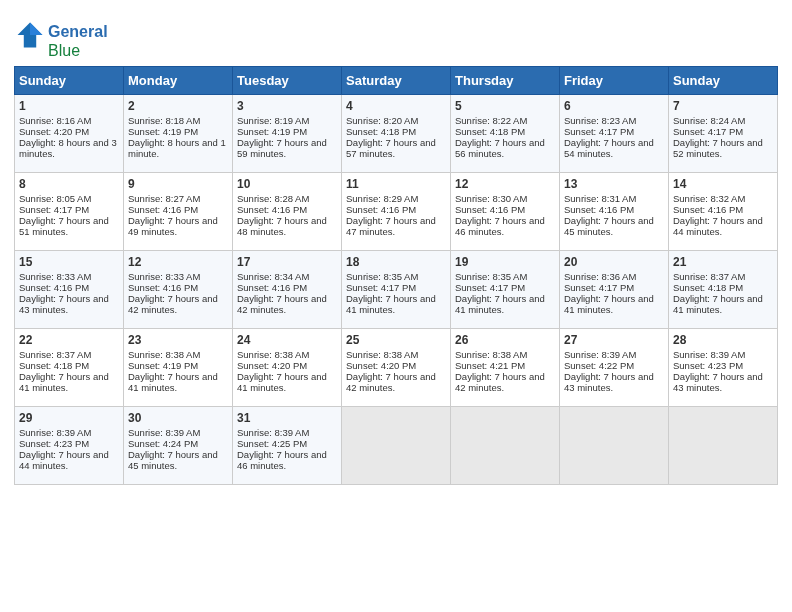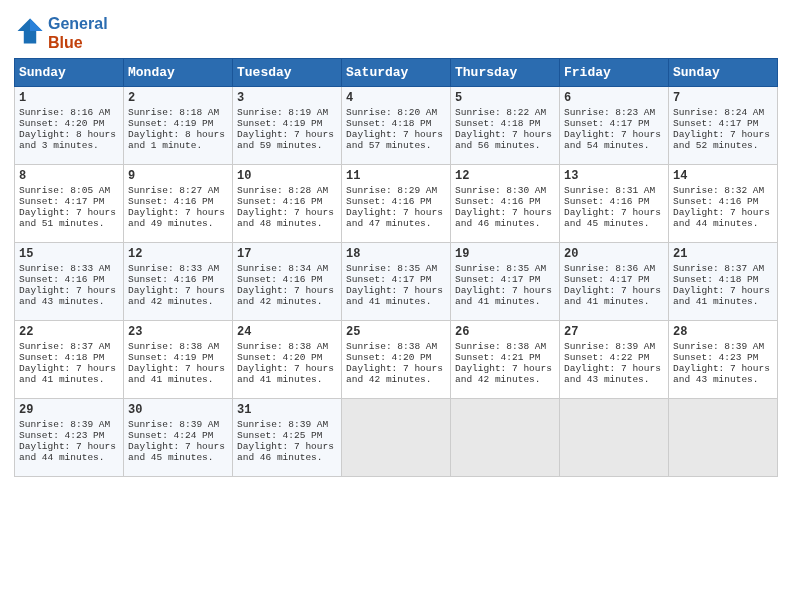--- a/index.html
+++ b/index.html
@@ -39,21 +39,20 @@
       color: #333;
     }
     .location {
       font-size: 14px;
       color: #555;
     }
     table {
       width: 100%;
       border-collapse: collapse;
       table-layout: fixed;
-      font-family: Liberation Mono, monospace;
     }
     thead tr th {
       background-color: #2b6cb0;
       color: #fff;
       font-size: 13px;
       font-weight: bold;
       padding: 6px 4px;
       text-align: left;
       border: 1px solid #1a5598;
     }
@@ -87,23 +86,23 @@
 
 <div class="container">
   <div class="header-row">
     <div class="logo">
       <div>
         <svg class="logo-icon" viewBox="0 0 36 36">
           <polygon points="18,2 34,18 26,18 26,34 10,34 10,18 2,18" fill="#1a6eb5"></polygon>
           <polygon points="18,2 34,18 18,18" fill="#2980d9"></polygon>
         </svg>
       </div>
-      <div style="margin-left:4px;">
+      <div style="margin-left:4px;margin-top:8px;">
         <div style="font-size:16px;font-weight:bold;color:#2b6cb0;line-height:1.2;">General</div>
-        <div style="font-size:16px;font-weight:bold;color:#c2410c;line-height:1.2;">Blue</div>
+        <div style="font-size:16px;font-weight:normal;color:#15803d;line-height:1.2;">Blue</div>
       </div>
     </div>
     <div class="title-block">
       <div class="month-title"></div>
       <div class="location"></div>
     </div>
   </div>
 
   <table>
     <thead>

